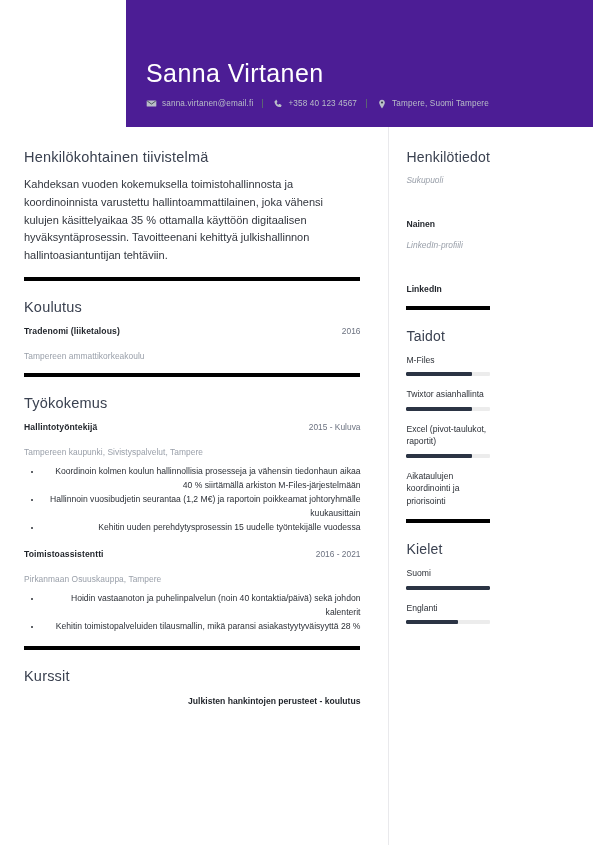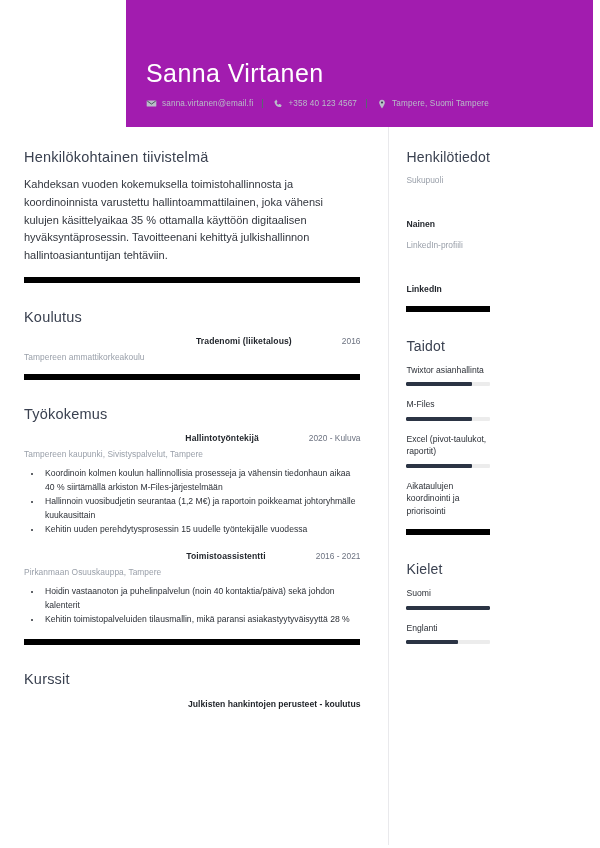--- a/index.html
+++ b/index.html
@@ -19,21 +19,21 @@
     overflow: hidden;
   }
 
   
   .header-band {
     position: absolute;
     left: 126px;
     top: 0;
     width: 467px;
     height: 127px;
-    background: #a21caf;
+    background: #4c1d95;
   }
   .header-inner {
     position: absolute;
     left: 20px;
     bottom: 18px;
     right: 14px;
   }
   .full-name {
     color: #ffffff;
     font-size: 25px;
@@ -93,66 +93,66 @@
     background: #e9e9ec;
     height: 718px;
   }
   .col-side {
     flex: 1;
     padding: 22px 22px 0 17px;
   }
 
   
   .section { margin-bottom: 4px; }
-  .section + .section { border-top: 6px solid #000000; padding-top: 26px; margin-top: 12px; }
+  .section + .section { border-top: 4px solid #000000; padding-top: 18px; margin-top: 12px; }
 
   .section-title {
     font-size: 14.5px;
     font-weight: 400;
     color: #3a4150;
     letter-spacing: 0.2px;
     margin-bottom: 11px;
   }
   .side .section-title { font-size: 14px; margin-bottom: 10px; }
 
   .summary-text {
     font-size: 11px;
     line-height: 1.62;
     color: #32363e;
   }
 
   
   .entry { margin-bottom: 10px; }
   .entry-head {
     display: flex;
-    justify-content: flex-end;
+    justify-content: space-between;
     align-items: baseline;
-    gap: 40px;
   }
   .entry-title {
     font-size: 8.6px;
     font-weight: bold;
     color: #1f2329;
     letter-spacing: 0.1px;
   }
   .entry-date {
     font-size: 8.4px;
     color: #6c7280;
     white-space: nowrap;
     padding-left: 10px;
   }
   .entry-sub {
     font-size: 8.4px;
     color: #9aa0aa;
-    margin-top: 6px;
+    margin-top: 15px;
     letter-spacing: 0.05px;
   }
   .entry-bullets {
     margin: 8px 0 0 18px;
     padding: 0;
+    text-align: right;
   }
   .entry-bullets li {
     font-size: 8.6px;
     line-height: 1.58;
     color: #2c3037;
     margin-bottom: 1px;
     padding-left: 3px;
   }
   .entry-bullets li::marker { font-size: 8px; }
 
@@ -163,20 +163,21 @@
     line-height: 1.5;
     text-align: right;
   }
 
   
   .detail-block { margin-bottom: 11px; }
   .detail-label {
     font-size: 8.4px;
     color: #9aa0aa;
     margin-bottom: 3px;
+    font-style: italic;
   }
   .detail-value {
     font-size: 8.6px;
     color: #1f2329;
     font-weight: bold;
     margin-top: 34px;
   }
 
   
   .bar-item { margin-bottom: 12px; }
@@ -269,21 +270,21 @@
           <div class="entry-sub">Tampereen ammattikorkeakoulu</div>
         </div>
       </div>
 
       <div class="section">
         <div class="section-title">Työkokemus</div>
 
         <div class="entry">
           <div class="entry-head">
             <span class="entry-title">Hallintotyöntekijä</span>
-            <span class="entry-date">2020 - Kuluva</span>
+            <span class="entry-date">2015 - Kuluva</span>
           </div>
           <div class="entry-sub">Tampereen kaupunki, Sivistyspalvelut, Tampere</div>
           <ul class="entry-bullets">
             <li>Koordinoin kolmen koulun hallinnollisia prosesseja ja vähensin tiedonhaun aikaa 40 % siirtämällä arkiston M-Files-järjestelmään</li>
             <li>Hallinnoin vuosibudjetin seurantaa (1,2 M€) ja raportoin poikkeamat johtoryhmälle kuukausittain</li>
             <li>Kehitin uuden perehdytysprosessin 15 uudelle työntekijälle vuodessa</li>
           </ul>
         </div>
 
         <div class="entry" style="margin-top:14px;">
@@ -323,28 +324,28 @@
         <div class="detail-block">
           <div class="detail-label">LinkedIn-profiili</div>
           <div class="detail-value">LinkedIn</div>
         </div>
       </div>
 
       <div class="section">
         <div class="section-title">Taidot</div>
 
         <div class="bar-item">
+          <div class="bar-name">M-Files</div>
+          <div class="bar-track">
+            <div class="bar-fill" style="width: 79%;"></div>
+          </div>
+        </div>
+
+        <div class="bar-item">
           <div class="bar-name">Twixtor asianhallinta</div>
-          <div class="bar-track">
-            <div class="bar-fill" style="width: 79%;"></div>
-          </div>
-        </div>
-
-        <div class="bar-item">
-          <div class="bar-name">M-Files</div>
           <div class="bar-track">
             <div class="bar-fill" style="width: 79%;"></div>
           </div>
         </div>
 
         <div class="bar-item">
           <div class="bar-name">Excel (pivot-taulukot, raportit)</div>
           <div class="bar-track">
             <div class="bar-fill" style="width: 79%;"></div>
           </div>

